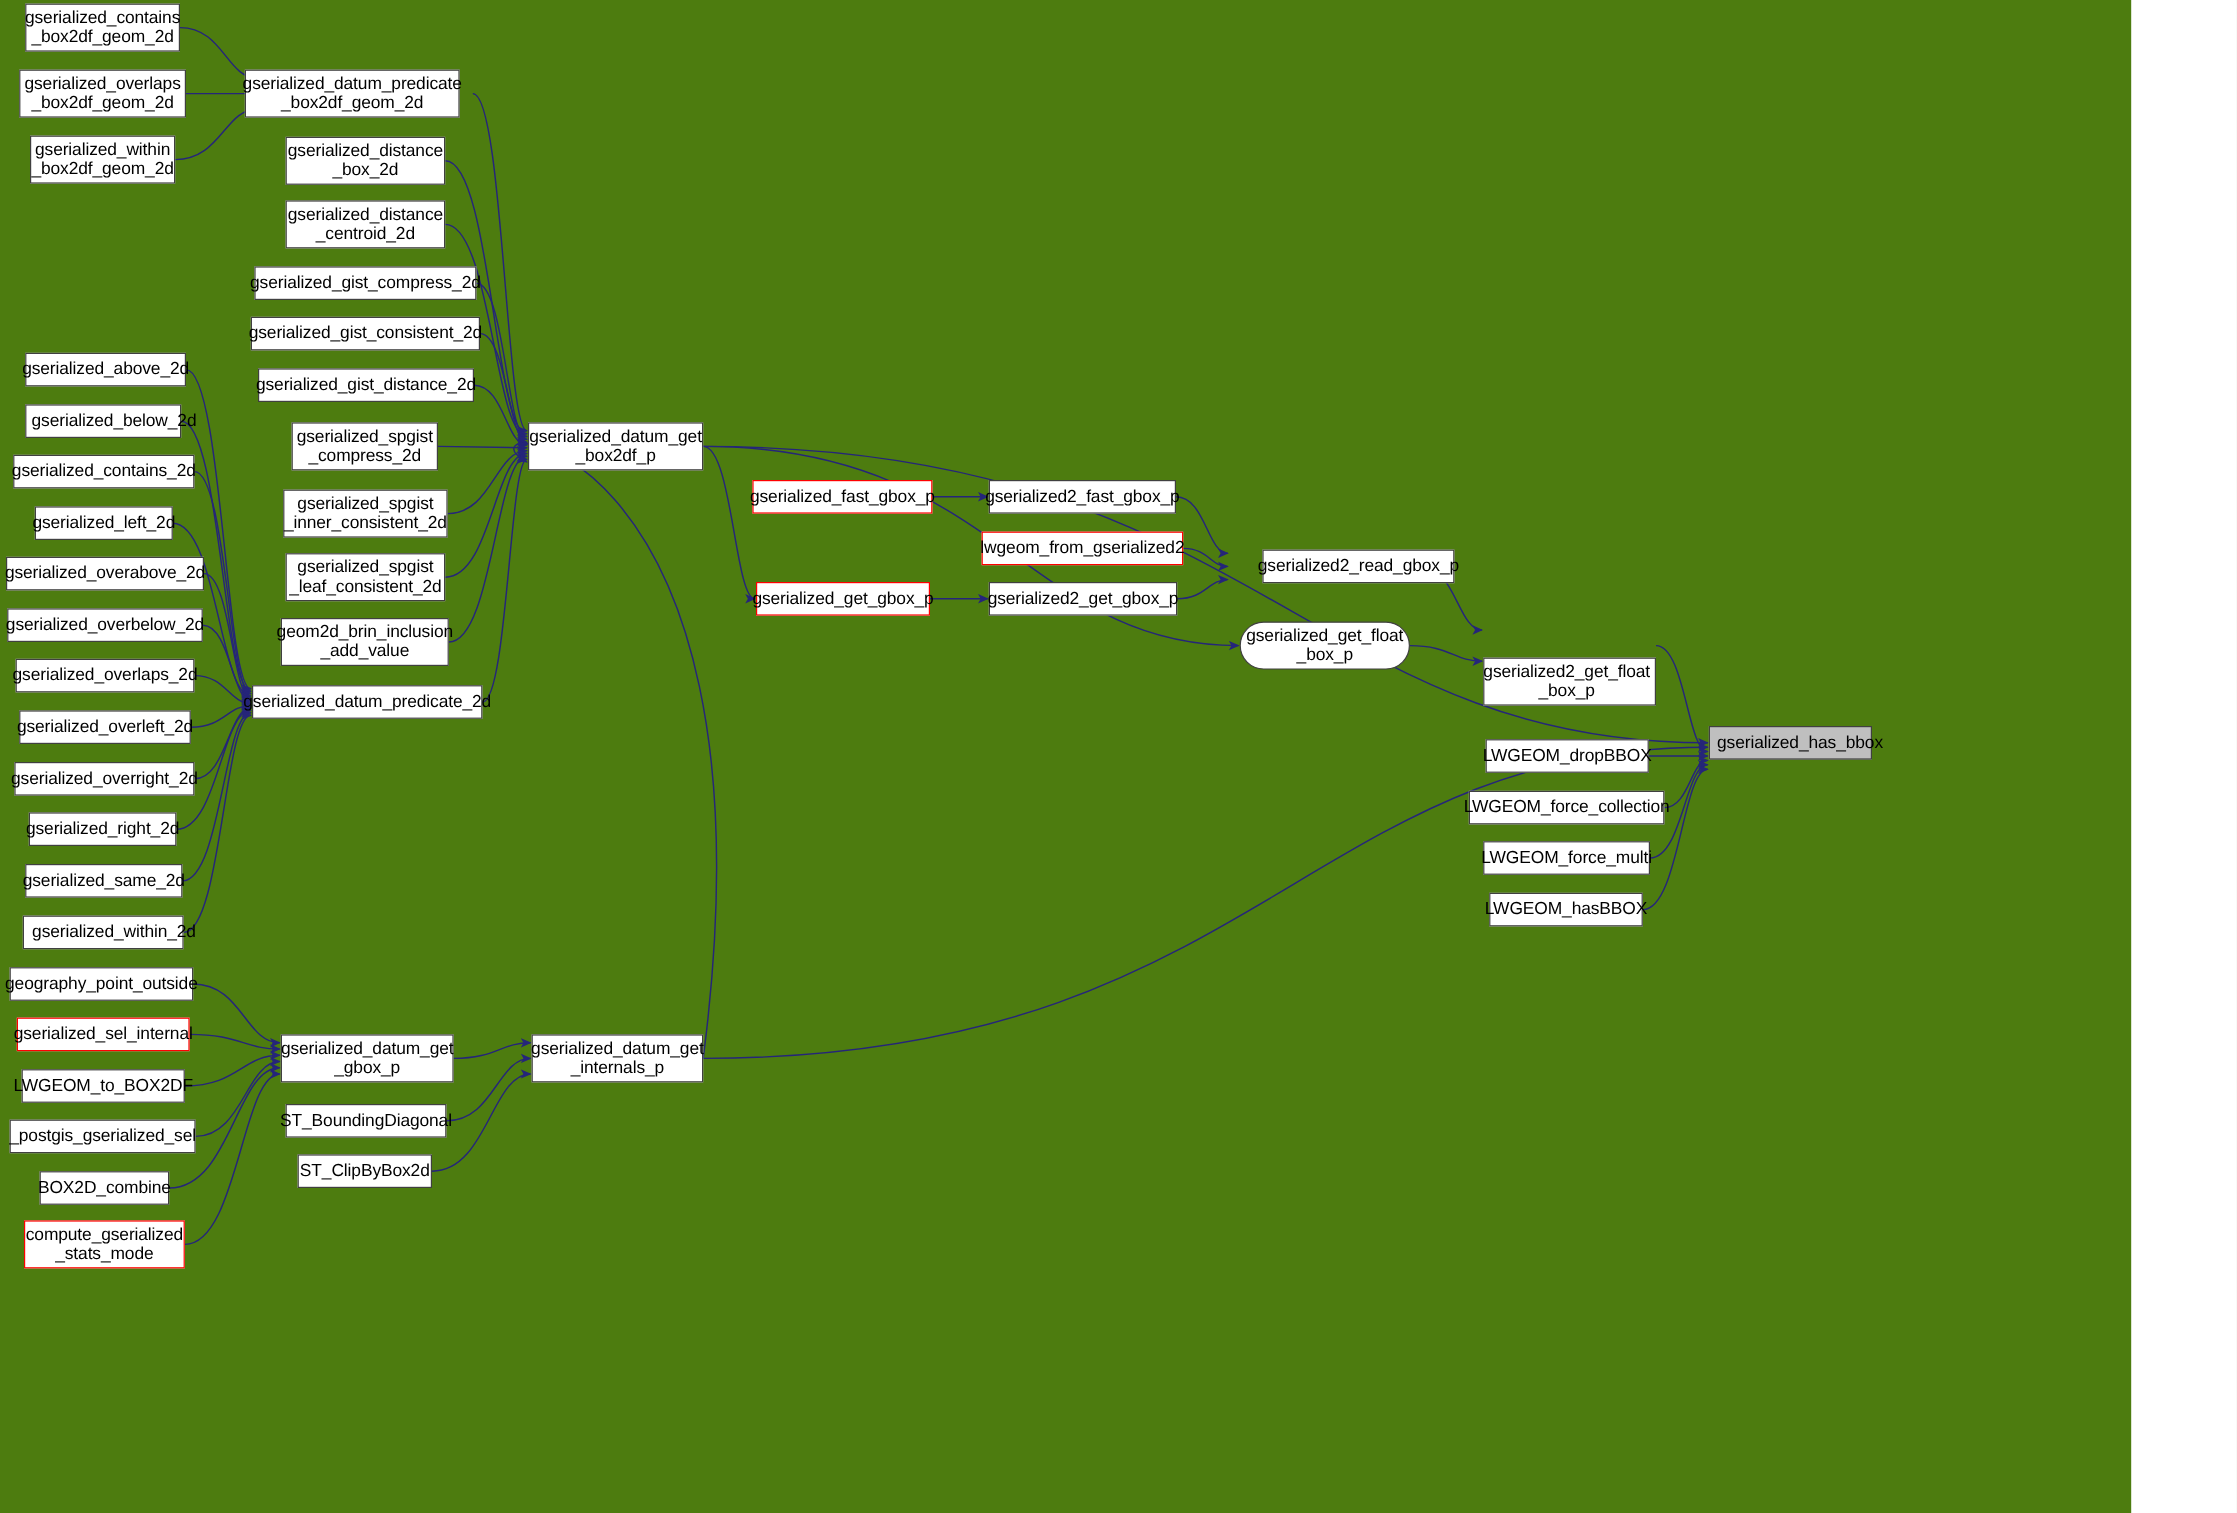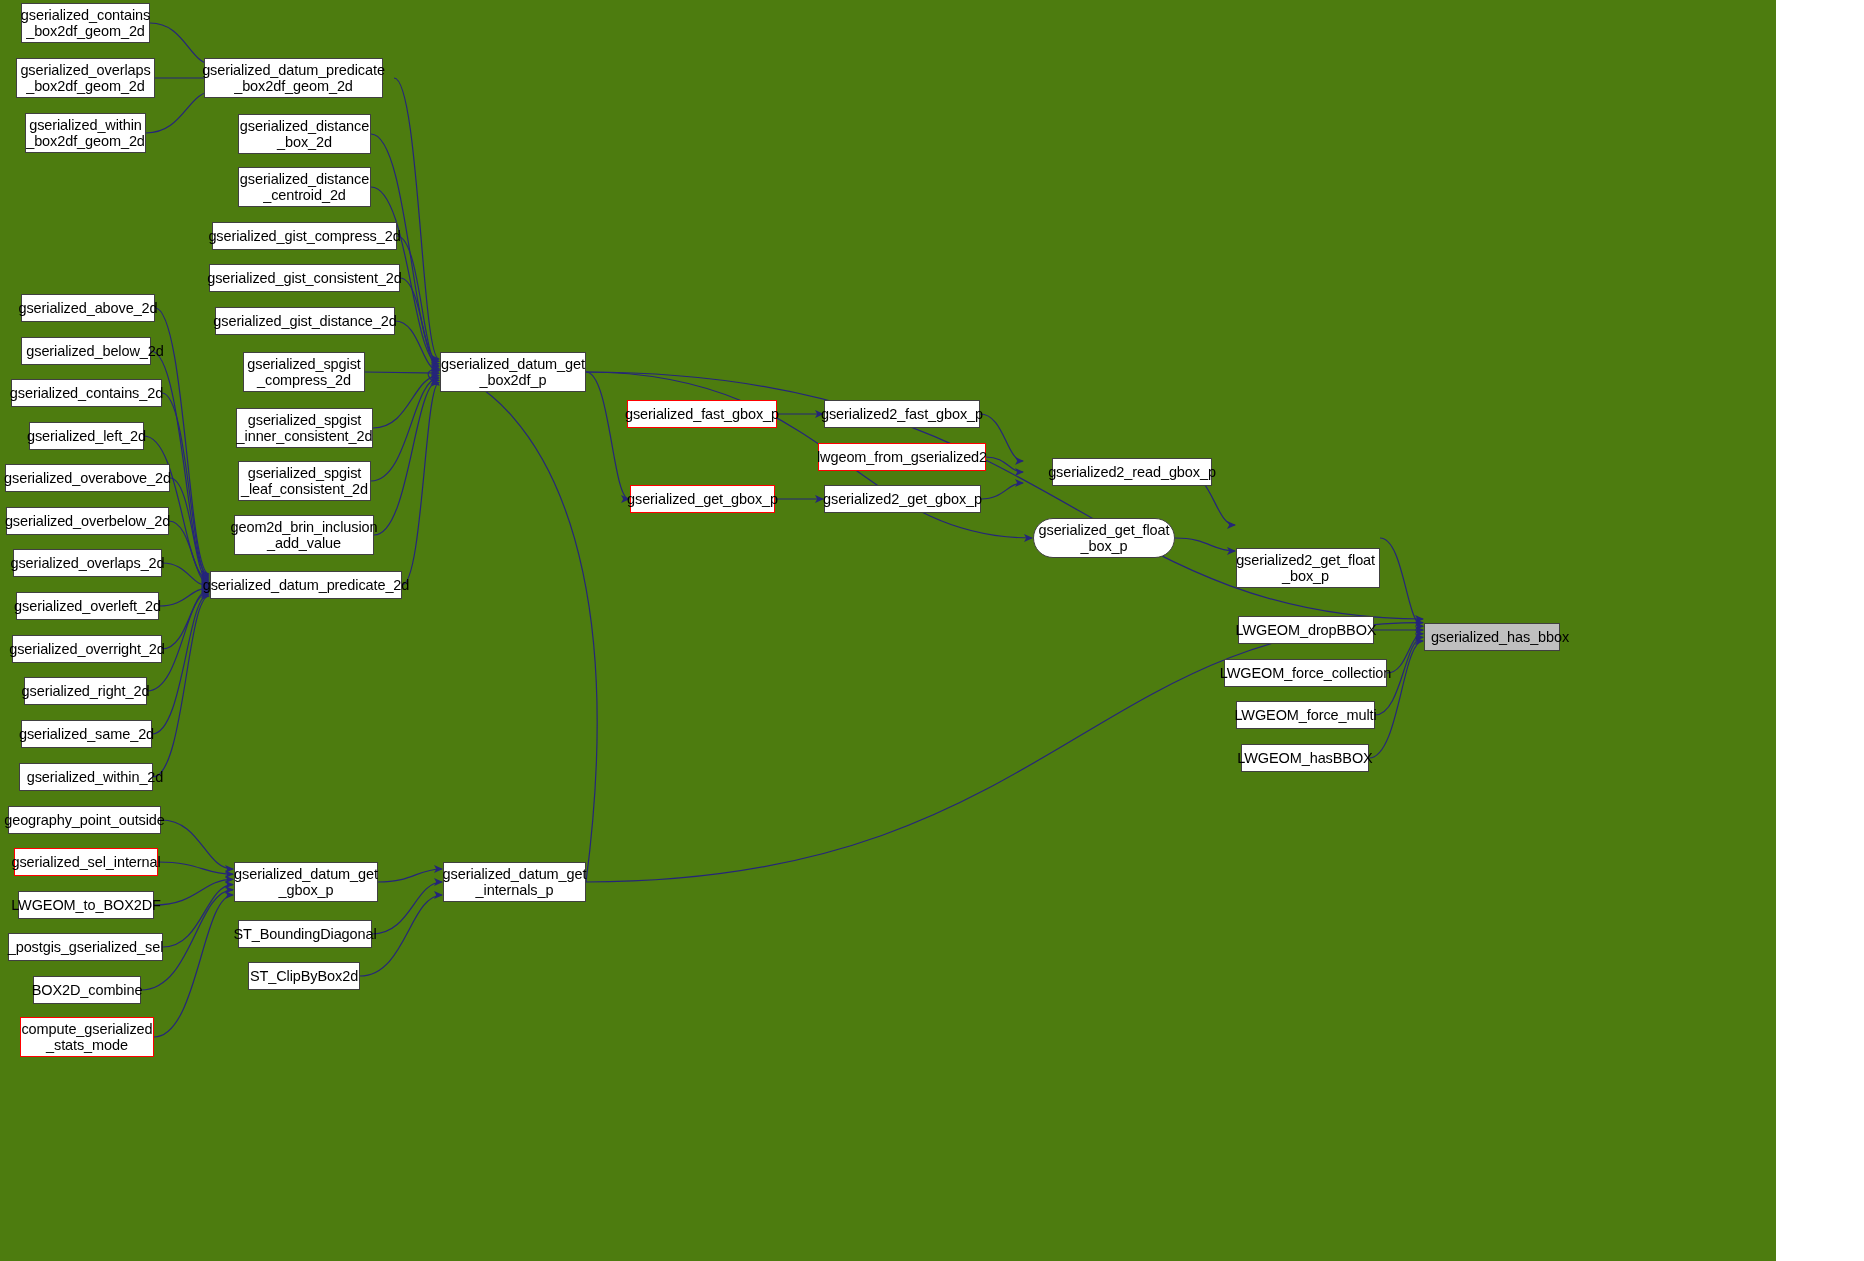--- a/index.html
+++ b/index.html
@@ -171,15 +171,15 @@
       <div class="node" style="left: 824px; top: 485px; width: 157px; height: 28px;"><span>gserialized2_get_gbox_p</span></div>
       <div class="node" style="left: 1024px; top: 458px; width: 160px; height: 28px; margin-left: 28px;"><span>gserialized2_read_gbox_p</span></div>
       <div class="node" style="left: 1033px; top: 518px; width: 142px; height: 40px; border-radius: 20px;"><span>gserialized_get_float
 _box_p</span></div>
       <div class="node" style="left: 1236px; top: 548px; width: 144px; height: 40px; justify-content: flex-end;"><span>gserialized2_get_float
 _box_p</span></div>
       <div class="node" style="left: 1238px; top: 616px; width: 136px; height: 28px;"><span>LWGEOM_dropBBOX</span></div>
       <div class="node" style="left: 1224px; top: 659px; width: 163px; height: 28px;"><span>LWGEOM_force_collection</span></div>
       <div class="node" style="left: 1236px; top: 701px; width: 139px; height: 28px;"><span>LWGEOM_force_multi</span></div>
       <div class="node" style="left: 1241px; top: 744px; width: 128px; height: 28px;"><span>LWGEOM_hasBBOX</span></div>
-      <div class="node highlight" style="left: 1424px; top: 623px; width: 136px; height: 28px; padding-left: 20px;"><span>gserialized_has_bbox</span></div>
+      <div class="node highlight" style="left: 1424px; top: 605px; width: 136px; height: 28px; padding-left: 20px;"><span>gserialized_has_bbox</span></div>
     </div>
 </div>
 
 </body></html>

